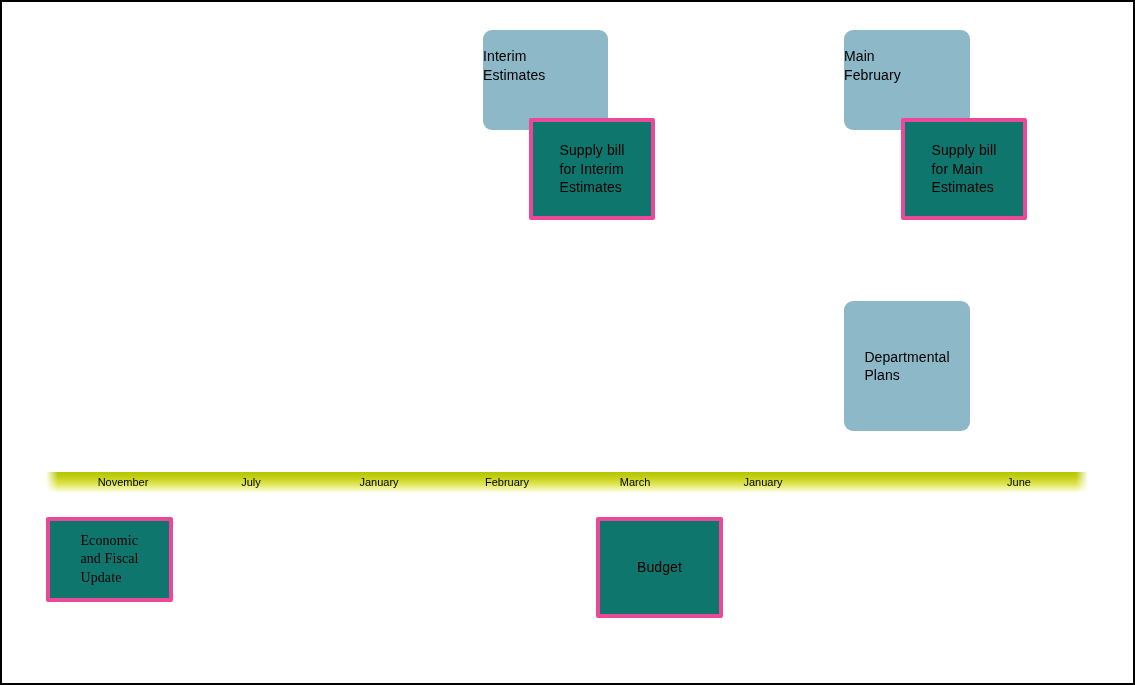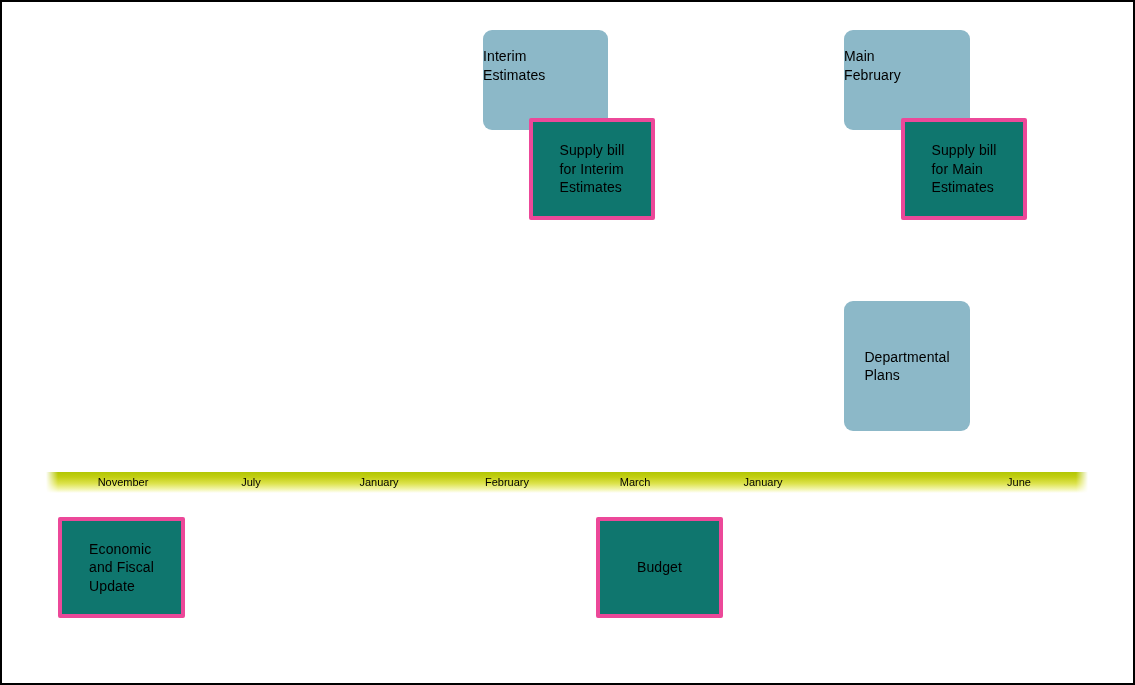--- a/index.html
+++ b/index.html
@@ -48,21 +48,21 @@
     display: flex;
     align-items: center;
     justify-content: center;
   }
   
   .pos-interim      { left: 481px; top: 28px;  width: 125px; height: 100px; z-index: 1; }
   .pos-supply-int   { left: 527px; top: 116px; width: 126px; height: 102px; z-index: 2; }
   .pos-main         { left: 842px; top: 28px;  width: 126px; height: 100px; z-index: 1; }
   .pos-supply-main  { left: 899px; top: 116px; width: 126px; height: 102px; z-index: 2; }
   .pos-dept-plans   { left: 842px; top: 299px; width: 126px; height: 130px; }
-  .pos-econ-update  { left: 56px;  top: 515px; width: 127px; height: 101px; }
+  .pos-econ-update  { left: 44px;  top: 515px; width: 127px; height: 85px; font-family: Liberation Serif, serif; }
   .pos-budget       { left: 566px; top: 515px; width: 127px; height: 101px; margin-left: 28px; }
 
   .timeline-bar {
     position: absolute;
     left: 44px;
     top: 470px;
     width: 1042px;
     height: 21px;
     background: linear-gradient(to bottom,
       #b2c603 0%, #c3cf14 25%, #dde34e 55%, #f2f5ad 82%, #ffffff 100%);

